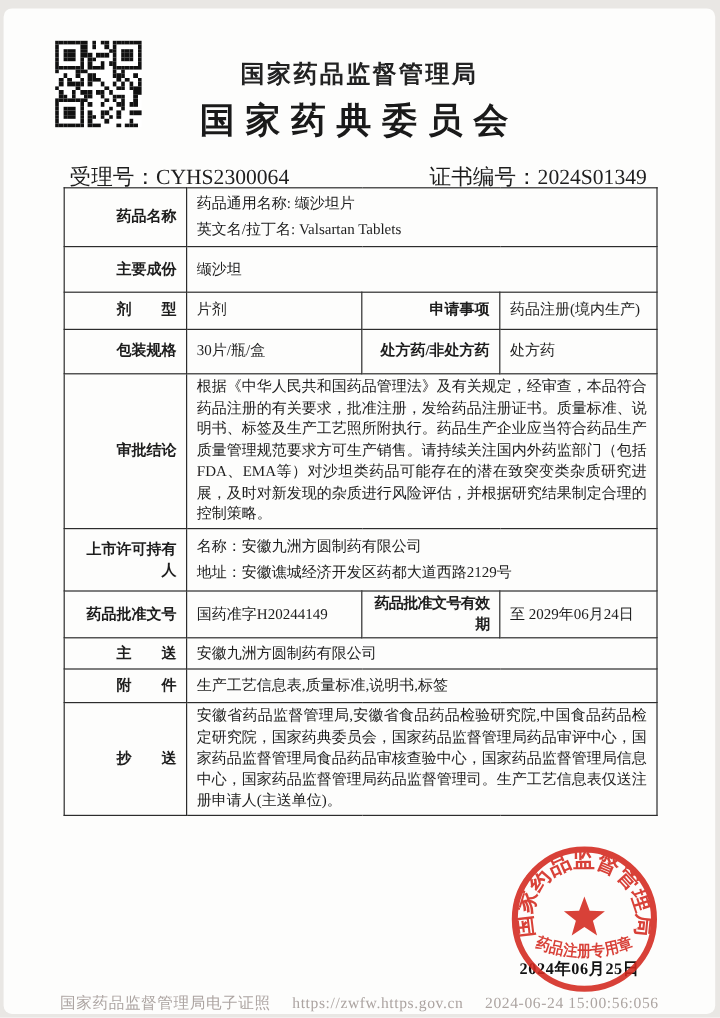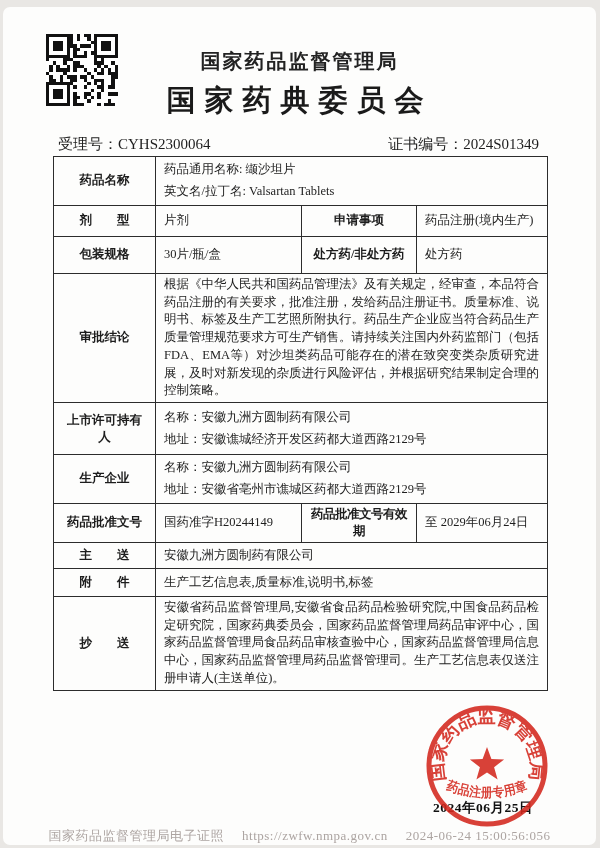--- a/index.html
+++ b/index.html
@@ -32,36 +32,36 @@
     font-weight:bold; font-size:20px; letter-spacing:2px; color:#222;
   }
   .doc-title {
     position:absolute; top:74px; left:0; width:100%;
     text-align:center;
     font-size:29px; letter-spacing:9px; font-weight:600; color:#1a1a1a;
   }
   .meta-row {
     position:absolute; top:128px; left:55px; right:57px;
     display:flex; justify-content:space-between;
-    font-size:15px; color:#1d1d1d;gap:16px;
+    font-size:18px; color:#1d1d1d;gap:16px;
   }
   
   table.cert {
     position:absolute; left:50px; top:149px; width:494px;
     border-collapse:collapse; table-layout:fixed;
   }
   table.cert td {
     border:1px solid #2c2c2c;
     vertical-align:middle;
     font-size:12.5px;
     padding:2px 8px;
     overflow:hidden;
   }
   td.lbl {
-    text-align:center; font-weight:bold; font-size:13.5px;
+    text-align:right; font-weight:bold; font-size:13.5px;
     padding:2px 1px; letter-spacing:0;
   }
   td.lbl.tight { font-size:12.5px; letter-spacing:-0.5px; }
   td.val { text-align:left; }
   .two-line div { line-height:1.75; }
   td.para {
     font-size:12px; line-height:1.42; text-align:justify; padding:4px 7px;
   }
   
   .stamp-date {
@@ -546,47 +546,44 @@
       </colgroup>
     <tbody>
         <tr>
       <td class="lbl" style="height:47px">药品名称</td>
       <td class="val two-line" colspan="3">
         <div>药品通用名称: 缬沙坦片</div>
         <div>英文名/拉丁名: Valsartan Tablets</div>
       </td>
     </tr>
     <tr>
+      <td class="lbl" style="height:38px">主要成份</td>
+      <td class="val" colspan="3">缬沙坦</td>
+    </tr>
+    <tr>
       <td class="lbl" style="height:31px">剂　　型</td>
       <td class="val">片剂</td>
       <td class="lbl">申请事项</td>
       <td class="val">药品注册(境内生产)</td>
     </tr>
     <tr>
       <td class="lbl" style="height:37px">包装规格</td>
       <td class="val">30片/瓶/盒</td>
       <td class="lbl">处方药/非处方药</td>
       <td class="val">处方药</td>
     </tr>
     <tr>
       <td class="lbl" style="height:110px">审批结论</td>
       <td class="para indent" colspan="3">根据《中华人民共和国药品管理法》及有关规定，经审查，本品符合药品注册的有关要求，批准注册，发给药品注册证书。质量标准、说明书、标签及生产工艺照所附执行。药品生产企业应当符合药品生产质量管理规范要求方可生产销售。请持续关注国内外药监部门（包括FDA、EMA等）对沙坦类药品可能存在的潜在致突变类杂质研究进展，及时对新发现的杂质进行风险评估，并根据研究结果制定合理的控制策略。</td>
     </tr>
     <tr>
       <td class="lbl" style="height:52px">上市许可持有人</td>
       <td class="val two-line" colspan="3">
         <div>名称：安徽九洲方圆制药有限公司</div>
         <div>地址：安徽谯城经济开发区药都大道西路2129号</div>
-      </td>
-    </tr>
-    <tr>
-      <td class="lbl" style="height:47px">生产企业</td>
-      <td class="val two-line" colspan="3">
-        <div>名称：安徽九洲方圆制药有限公司</div>
-        <div>地址：安徽省亳州市谯城区药都大道西路2129号</div>
       </td>
     </tr>
     <tr>
       <td class="lbl" style="height:26px">药品批准文号</td>
       <td class="val">国药准字H20244149</td>
       <td class="lbl tight">药品批准文号有效期</td>
       <td class="val">至 2029年06月24日</td>
     </tr>
     <tr>
       <td class="lbl" style="height:26px">主　　送</td>
@@ -614,16 +611,16 @@
     </defs>
     <text font-size="19" font-weight="bold" fill="#d4281e" font-family="Liberation Serif, serif">
       <textPath href="#ringPath" startOffset="0" textLength="166" lengthAdjust="spacingAndGlyphs">国家药品监督管理局</textPath>
     </text>
     <text font-size="13" font-weight="bold" fill="#d4281e" font-family="Liberation Serif, serif">
       <textPath href="#botPath" startOffset="2" textLength="84" lengthAdjust="spacingAndGlyphs">药品注册专用章</textPath>
     </text>
   </svg>
 
   <div class="footer">
-    <span>国家药品监督管理局电子证照</span><span>https://zwfw.nmpa.gov.cn</span><span>2024-06-24 15:00:56:056</span>
+    <span>国家药品监督管理局电子证照</span><span>https://zwfw.https.gov.cn</span><span>2024-06-24 15:00:56:056</span>
   </div>
 
 </div>
 
 </body></html>

